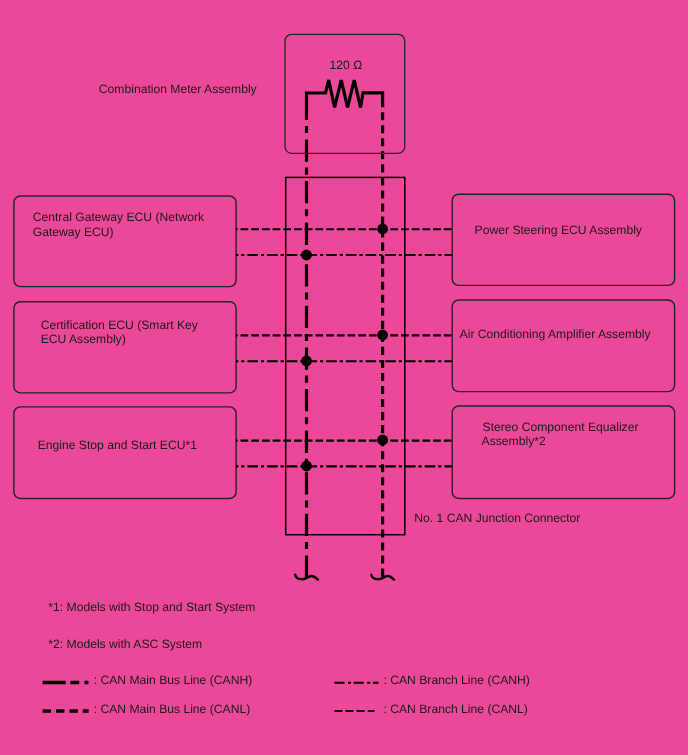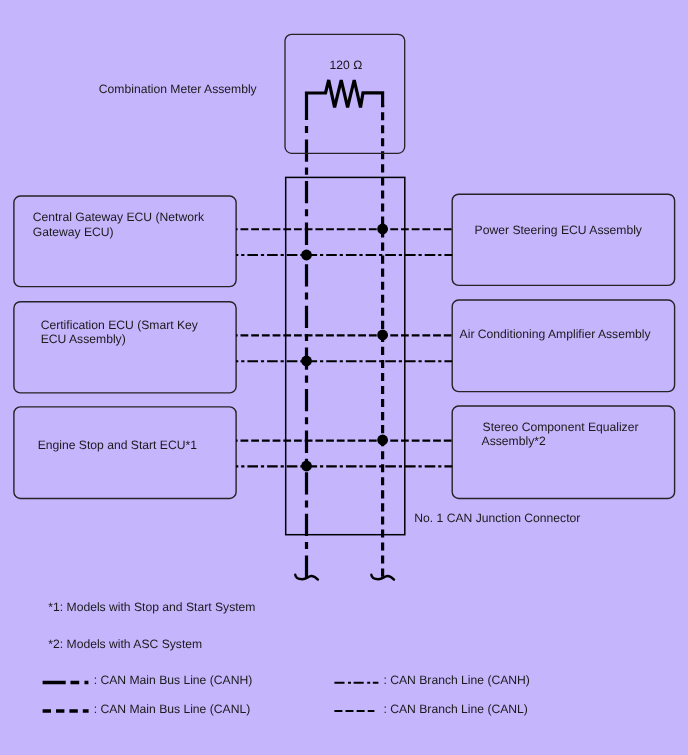--- a/index.html
+++ b/index.html
@@ -1,20 +1,20 @@
 <!DOCTYPE html>
 <html><head>
 <meta charset="utf-8">
 <title>CAN Communication System Diagram</title>
 <style>
   html,body{margin:0;padding:0;background:#ffffff;}
   body{width:688px;height:755px;overflow:hidden;
        font-family:"Liberation Sans",sans-serif;color:#1a1a1a;
        -webkit-font-smoothing:antialiased;text-rendering:geometricPrecision;}
-  #page{position:relative;width:688px;height:755px;background:#c4b5fd;}
+  #page{position:relative;width:688px;height:755px;background:#ec4899;}
   svg#dg{position:absolute;left:0;top:0;}
   .bx{fill:none;stroke:#242424;stroke-width:1.4;}
   .jb{fill:none;stroke:#000;stroke-width:1.5;}
   .rb{fill:none;stroke:#242424;stroke-width:1.3;}
   .mainH{stroke:#000;stroke-width:3.2;fill:none;stroke-dasharray:22.3 5.9 7.1 6.3;stroke-dashoffset:21.2;}
   .mainL{stroke:#000;stroke-width:3.2;fill:none;stroke-dasharray:8.1 4.94;stroke-dashoffset:5.9;}
   .brH{stroke:#000;stroke-width:2.1;fill:none;stroke-dasharray:10.6 2.9 3.2 3.0;stroke-dashoffset:8.3;}
   .brL{stroke:#000;stroke-width:2.1;fill:none;stroke-dasharray:7.8 2.9;stroke-dashoffset:6.2;}
   .node{fill:#000;}
   .res{fill:none;stroke:#000;stroke-width:3.2;stroke-linejoin:miter;stroke-linecap:butt;}

